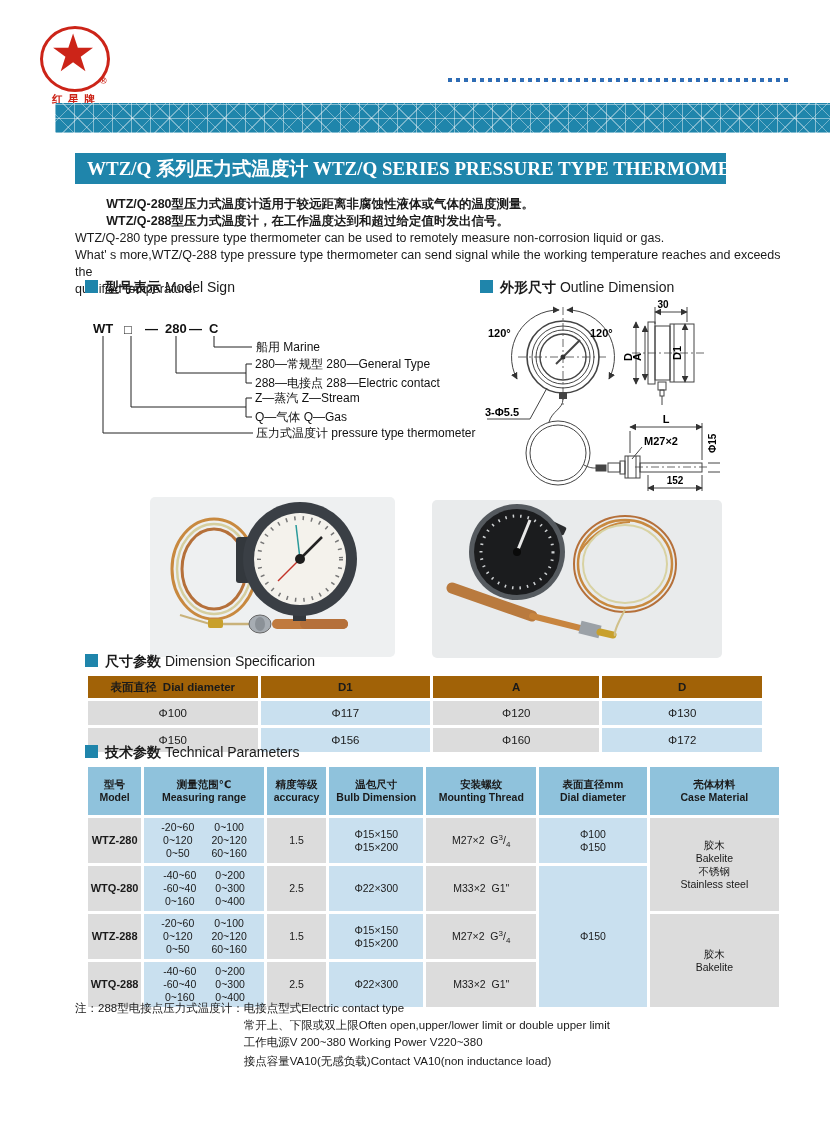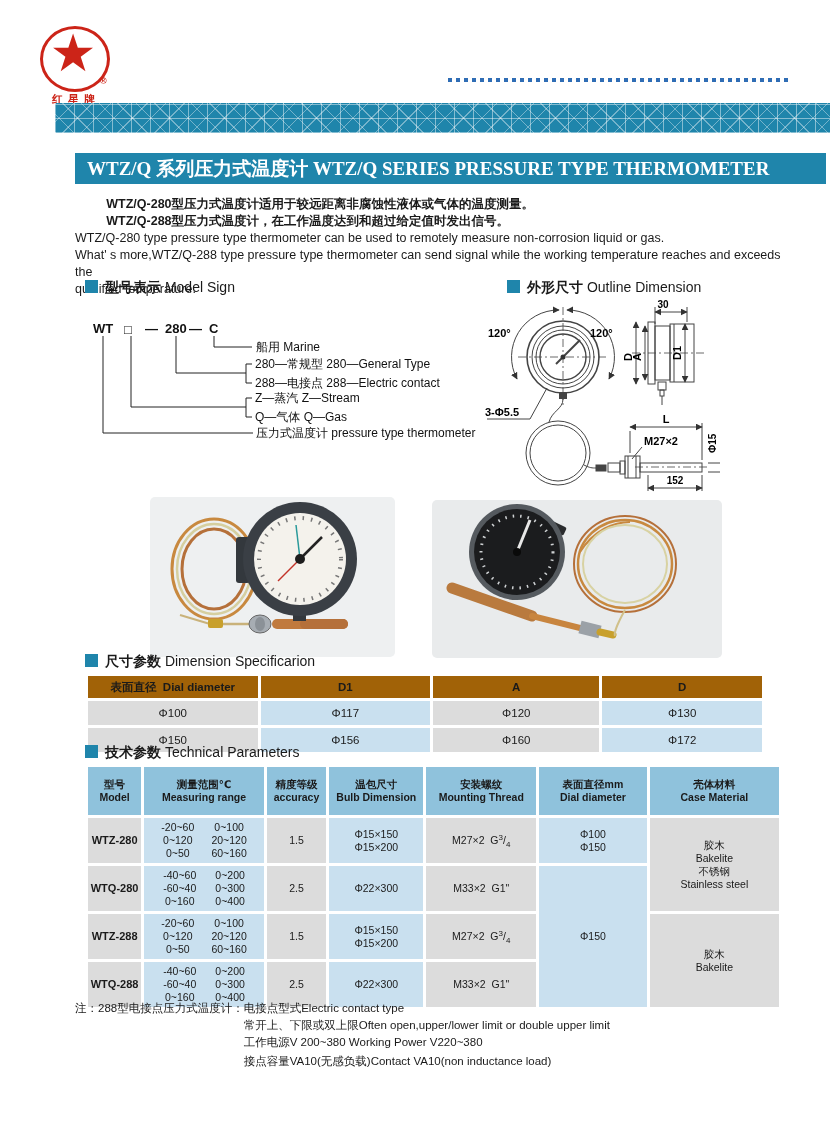--- a/index.html
+++ b/index.html
@@ -14,21 +14,21 @@
   .logo-brand{position:absolute;left:0px;top:66px;width:76px;font-size:11px;color:#cc2418;font-weight:bold;letter-spacing:5px;text-align:center;}
   .factory{left:116px;top:40px;font-size:35px;font-weight:bold;letter-spacing:6px;white-space:nowrap;}
   .dotted-rule{left:448px;top:78px;width:344px;height:4px;
      background:repeating-linear-gradient(90deg,#2f6db5 0 4px,transparent 4px 8px);}
   .banner{left:55px;top:103px;width:775px;height:30px;background:
      repeating-linear-gradient(45deg,rgba(255,255,255,.38) 0 1px,transparent 1px 13px),
      repeating-linear-gradient(135deg,rgba(255,255,255,.38) 0 1px,transparent 1px 13px),
      repeating-linear-gradient(0deg,rgba(255,255,255,.45) 0 1px,transparent 1px 14px),
      repeating-linear-gradient(90deg,rgba(255,255,255,.45) 0 1px,transparent 1px 19px),#1f85ab;}
   
-  .title-bar{left:75px;top:153px;width:751px;height:31px;background:#1f85ab;color:#fff;
+  .title-bar{left:75px;top:153px;width:651px;height:31px;background:#1f85ab;color:#fff;
      font-family:"Liberation Serif","DejaVu Serif",serif;font-weight:bold;font-size:19px;
      line-height:31px;padding-left:12px;box-sizing:border-box;white-space:nowrap;}
   
   .intro{left:75px;top:196px;width:715px;font-size:12.5px;line-height:17px;}
   .intro .cn{font-weight:bold;text-indent:2.5em;}
   
   .sec-head{font-size:14px;white-space:nowrap;}
   .sec-head .sq{display:inline-block;width:13px;height:13px;background:#1f85ab;margin-right:7px;vertical-align:-1px;}
   .sec-head .cn{font-weight:bold;}
   
@@ -104,21 +104,21 @@
         <text x="181" y="51">船用 Marine</text>
         <text x="180" y="68">280—常规型 280—General Type</text>
         <text x="180" y="87">288—电接点 288—Electric contact</text>
         <text x="180" y="102">Z—蒸汽 Z—Stream</text>
         <text x="180" y="121">Q—气体 Q—Gas</text>
         <text x="181" y="137">压力式温度计 pressure type thermometer</text>
       </g>
     </svg>
   </div>
 
-  <div class="abs sec-head" style="left:495px;top:279px;padding-left:12px;">
+  <div class="abs sec-head" style="left:468px;top:279px;padding-left:12px;">
     <span class="sq"></span><span class="cn">外形尺寸</span> <span>Outline Dimension</span>
   </div>
 
   <div class="abs" style="left:480px;top:293px;width:350px;height:205px;">
     <svg width="350" height="205" viewBox="0 0 350 205">
       <defs>
         <marker id="ar" viewBox="0 0 10 10" refX="9" refY="5" markerWidth="7" markerHeight="7" orient="auto-start-reverse">
           <path d="M0,0L10,5L0,10z" fill="#333"></path>
         </marker>
       </defs>

